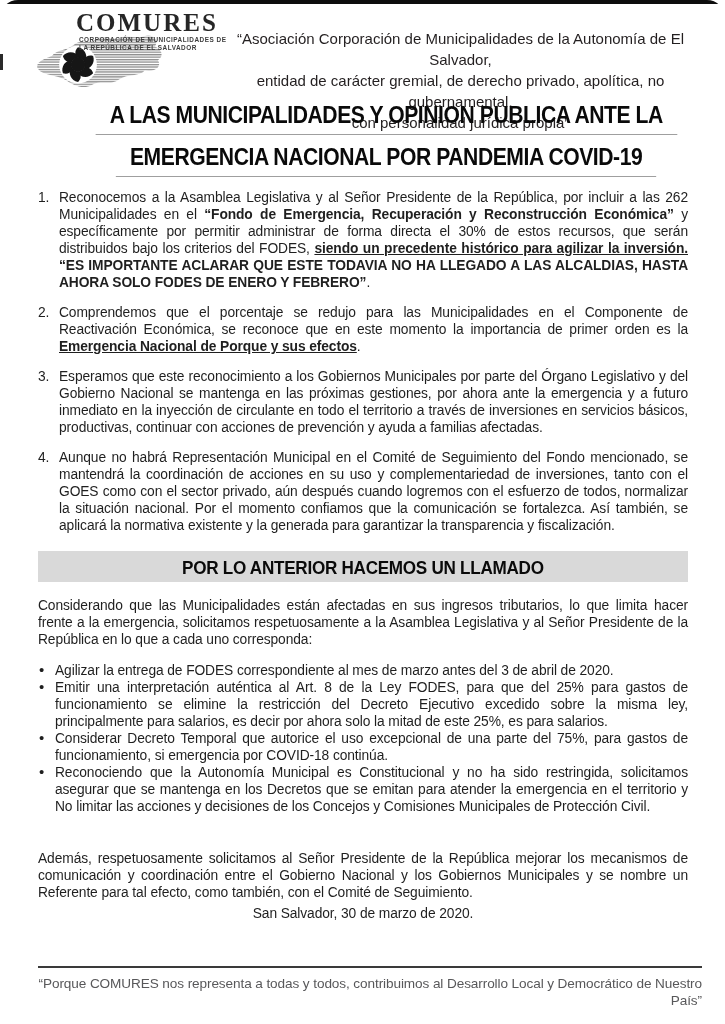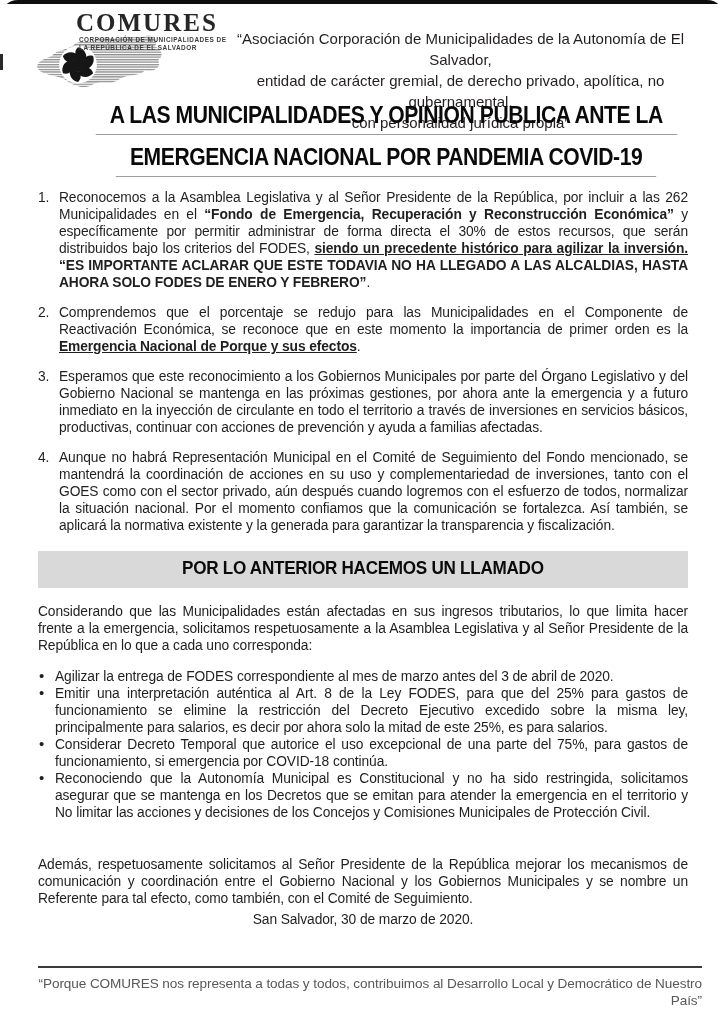--- a/index.html
+++ b/index.html
@@ -43,21 +43,21 @@
   .content { padding:0 37px 0 38px; }
   .body-text { font-size:13.8px; line-height:17px; letter-spacing:-0.1px; color:#1f1f1f; }
 
   ol.numbered { list-style:none; margin-top:12px; }
   ol.numbered > li { position:relative; padding-left:21px; text-align:justify; margin-bottom:13px; }
   .item-num { position:absolute; left:0; top:0; }
   .seg-b { font-weight:bold; }
   .seg-bu { font-weight:bold; text-decoration:underline; }
 
   .banner {
-    margin-top:17px; height:37px; background:#d9d9d9; text-align:center; line-height:33px;
+    margin-top:17px; height:31px; background:#d9d9d9; text-align:center; line-height:33px;
   }
   .banner-text {
     display:inline-block; font-weight:bold; font-size:19px; color:#0a0a0a;
     letter-spacing:-0.3px; transform:scaleX(0.9); transform-origin:center;
   }
 
   .para { margin-top:15px; text-align:justify; }
 
   ul.bullets { list-style:none; margin-top:14px; }
   ul.bullets > li { position:relative; padding-left:17px; text-align:justify; }

